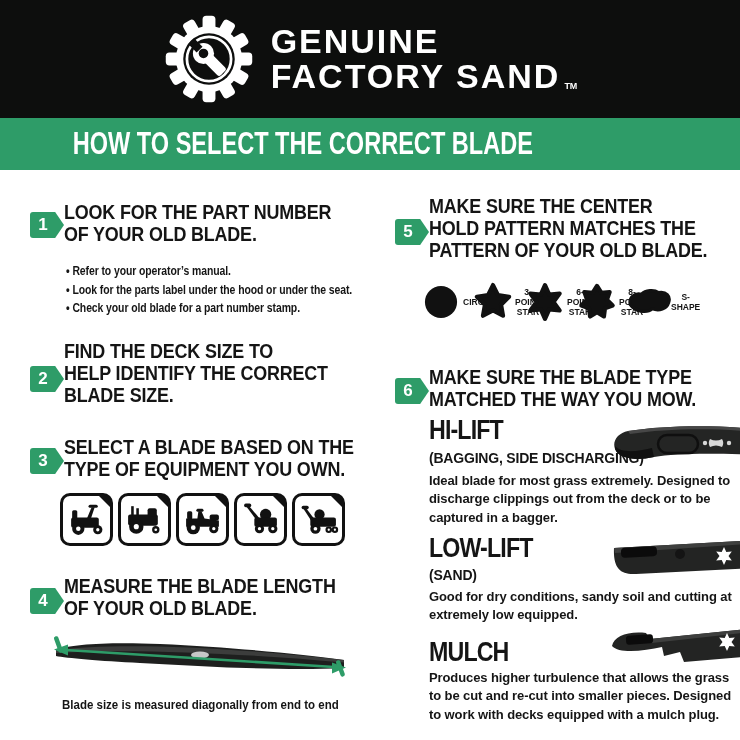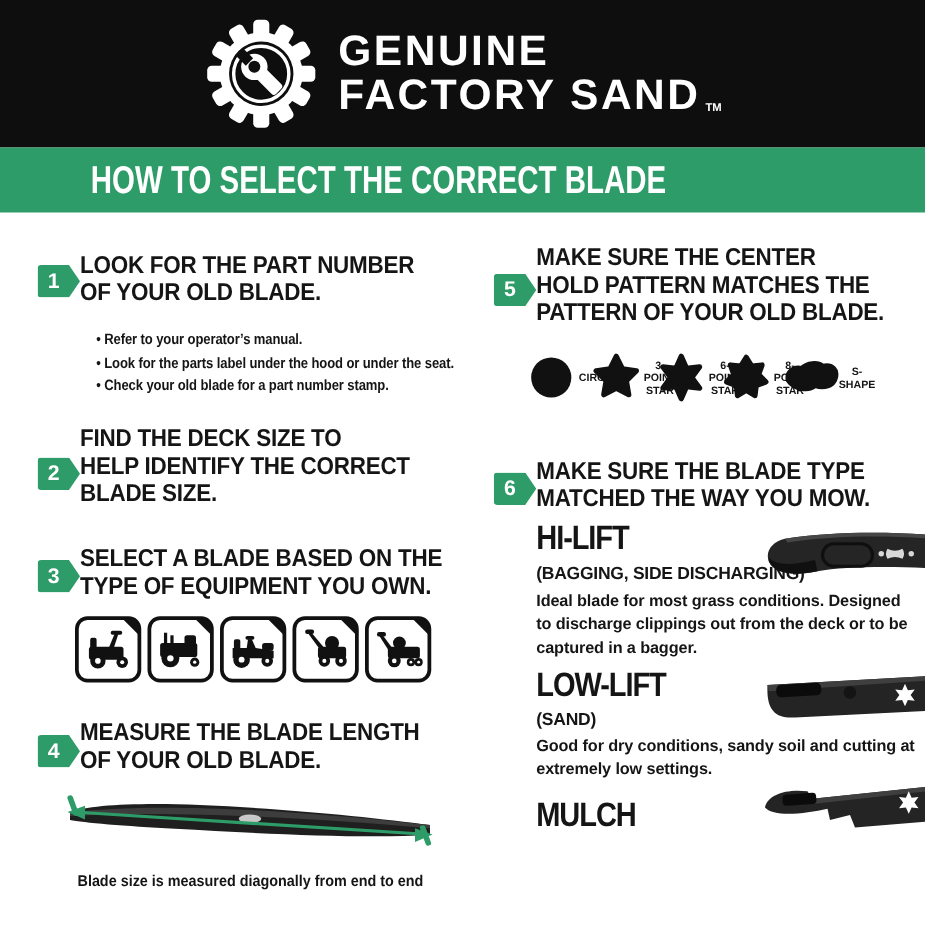--- a/index.html
+++ b/index.html
@@ -100,21 +100,21 @@
     </div>
   </header>
 
   <div class="banner">
     <div class="banner-title">HOW TO SELECT THE CORRECT BLADE</div>
   </div>
 
   <div class="badge" style="left:30px;top:212px">1</div>
   <h2 class="sh" style="left:64px;top:202px">LOOK FOR THE PART NUMBER
 OF YOUR OLD BLADE.</h2>
-  <div class="bullets" style="left:77px;top:262px">
+  <div class="bullets" style="left:66px;top:262px">
     <div class="bullet">Refer to your operator’s manual.</div>
     <div class="bullet">Look for the parts label under the hood or under the seat.</div>
     <div class="bullet">Check your old blade for a part number stamp.</div>
   </div>
 
   <div class="badge" style="left:30px;top:366px">2</div>
   <h2 class="sh" style="left:64px;top:341px">FIND THE DECK SIZE TO
 HELP IDENTIFY THE CORRECT
 BLADE SIZE.</h2>
 
@@ -272,47 +272,48 @@
       <div class="pat-lb">S-SHAPE</div>
     </div>
   </div>
 
   <div class="badge" style="left:395px;top:378px">6</div>
   <h2 class="sh" style="left:429px;top:367px">MAKE SURE THE BLADE TYPE
 MATCHED THE WAY YOU MOW.</h2>
 
   <h3 class="btitle" style="left:429px;top:415px">HI-LIFT</h3>
   <div class="bsub" style="left:429px;top:450px">(BAGGING, SIDE DISCHARGING)</div>
-  <div class="bdesc" style="left:429px;top:472px">Ideal blade for most grass conditions. Designed to discharge clippings out from the deck or to be captured in a bagger.</div>
+  <div class="bdesc" style="left:429px;top:472px">Ideal blade for most grass extremely. Designed to discharge clippings out from the deck or to be captured in a bagger.</div>
   <div class="bladeimg" style="left:606px;top:415px">
     <svg viewBox="0 0 150 70" width="150" height="70">
       <path d="M22 16 C 60 10 110 10 150 14 L 150 40 C 110 38 70 38 48 42 C 30 46 13 44 9 34 C 6 26 12 18 22 16 Z" fill="#242524"></path>
       <path d="M9 34 C 13 44 30 46 48 42 L 46 33 C 30 37 15 38 9 31 Z" fill="#101010"></path>
       <path d="M22 16 C 60 10 110 10 150 14 L 150 17 C 110 13 62 13 24 19 Z" fill="#474747"></path>
       <rect x="52" y="20" width="40" height="18" rx="9" fill="none" stroke="#0f0f0f" stroke-width="2.5"></rect>
       <path d="M104 24 q 6 3 12 0 q 2.5 4 0 8 q -6 -3 -12 0 q -2.5 -4 0 -8 Z" fill="#d8d8d8"></path>
       <circle cx="99" cy="28" r="2.2" fill="#d8d8d8"></circle>
       <circle cx="123" cy="28" r="2.2" fill="#d8d8d8"></circle>
     </svg>
   </div>
 
   <h3 class="btitle" style="left:429px;top:533px">LOW-LIFT</h3>
   <div class="bsub" style="left:429px;top:567px">(SAND)</div>
-  <div class="bdesc" style="left:429px;top:588px">Good for dry conditions, sandy soil and cutting at extremely low settings.</div>
+  <div class="bdesc" style="left:429px;top:588px">Good for dry conditions, sandy soil and cutting at extremely low equipped.</div>
   <div class="bladeimg" style="left:606px;top:530px">
     <svg viewBox="0 0 150 70" width="150" height="70">
       <path d="M8 18 L 150 10 L 150 38 L 30 44 C 14 45 7 38 8 18 Z" fill="#232423"></path>
       <path d="M8 18 L 150 10 L 150 13.5 L 9 23 Z" fill="#3e3f3e"></path>
       <rect x="15" y="17" width="36" height="10" rx="4" fill="#0b0b0b" transform="rotate(-3 33 22)"></rect>
       <circle cx="74" cy="24" r="5" fill="#141414"></circle>
       <path transform="translate(118,26)" d="M 0 -9 L 2.3 -3.9 L 7.8 -4.5 L 4.5 0 L 7.8 4.5 L 2.3 3.9 L 0 9 L -2.3 3.9 L -7.8 4.5 L -4.5 0 L -7.8 -4.5 L -2.3 -3.9 Z" fill="#ffffff"></path>
     </svg>
   </div>
 
   <h3 class="btitle" style="left:429px;top:637px">MULCH</h3>
+  <div class="bdesc" style="left:429px;top:669px">Produces higher turbulence that allows the grass to be cut and re-cut into smaller pieces. Designed to work with decks equipped with a mulch plug.</div>
   <div class="bladeimg" style="left:606px;top:616px">
     <svg viewBox="0 0 150 70" width="150" height="70">
       <path d="M6 30 C 8 20 22 15 40 17 L 44 23 L 150 12 L 150 40 L 78 46 L 74 36 L 58 40 L 56 31 C 38 35 13 38 6 30 Z" fill="#232423"></path>
       <path d="M44 23 L 150 12 L 150 15.5 L 46 27 Z" fill="#3e3f3e"></path>
       <rect x="20" y="19" width="27" height="9" rx="3" fill="#0b0b0b" transform="rotate(-4 33 23)"></rect>
       <path transform="translate(121,26)" d="M 0 -9 L 2.3 -3.9 L 7.8 -4.5 L 4.5 0 L 7.8 4.5 L 2.3 3.9 L 0 9 L -2.3 3.9 L -7.8 4.5 L -4.5 0 L -7.8 -4.5 L -2.3 -3.9 Z" fill="#ffffff"></path>
     </svg>
   </div>
 
 </div>

